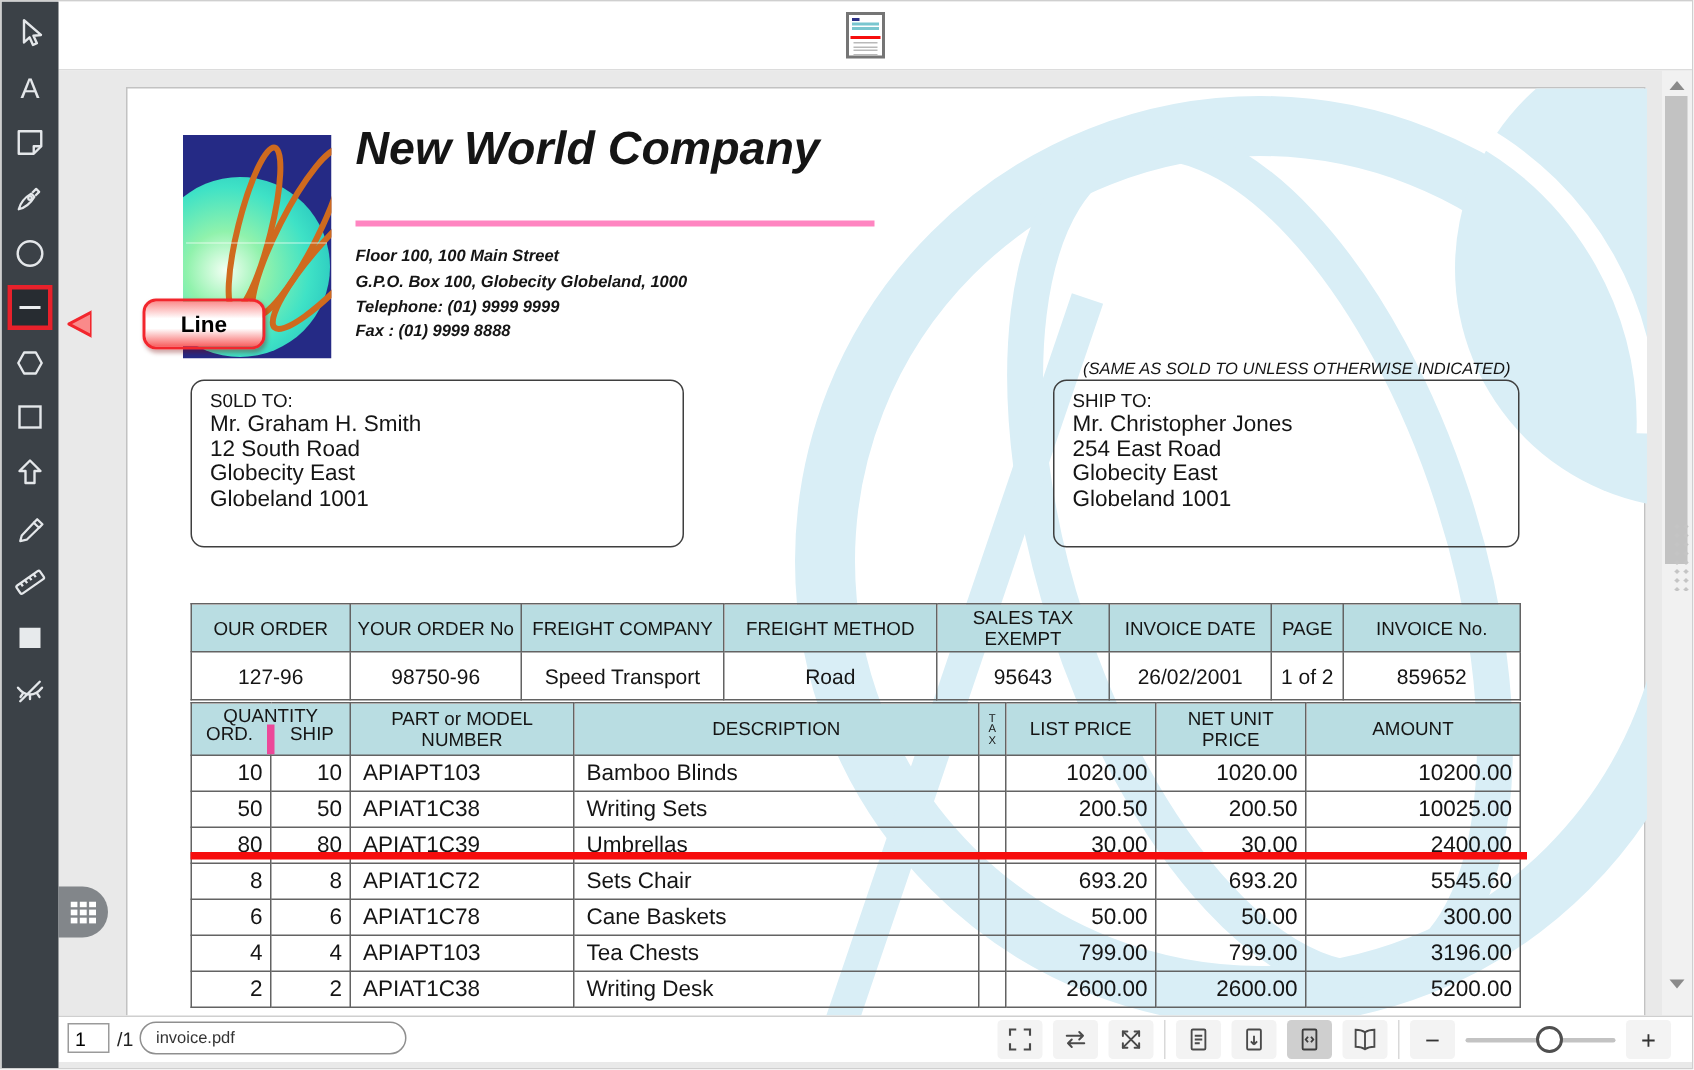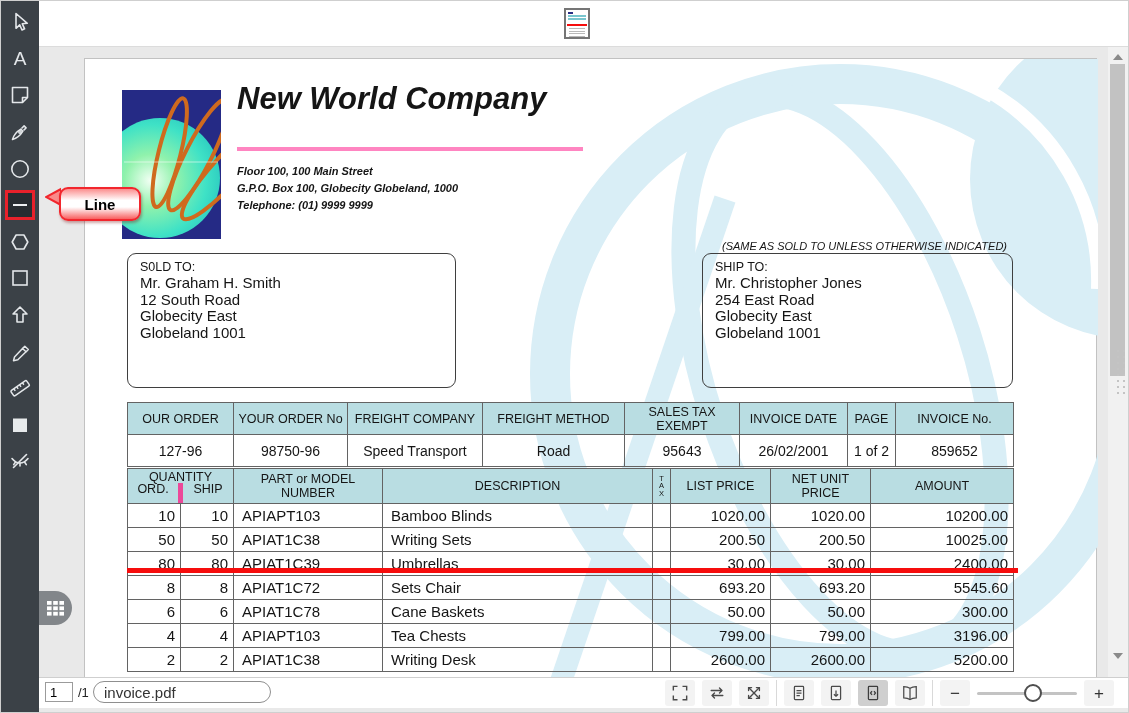--- a/index.html
+++ b/index.html
@@ -9,21 +9,21 @@
 
   
   .sidebar { position:absolute; left:0; top:0; width:38px; height:713px; background:#3b4147; z-index:20; }
   .tools { display:flex; flex-direction:column; align-items:center; padding-top:3px; }
   .tool { width:38px; height:36.6px; display:flex; align-items:center; justify-content:center; cursor:pointer; }
   .tool svg { display:block; }
   .tool.selected .selbox { width:30px; height:30px; border:3px solid #e8212b; background:#272c31; display:flex; align-items:center; justify-content:center; }
   .grid-tab { position:absolute; left:38px; top:590px; width:33px; height:34px; background:rgba(122,126,130,0.93); border-radius:0 17px 17px 0; display:flex; align-items:center; justify-content:center; z-index:21; cursor:pointer; }
 
   
-  .callout { position:absolute; left:44px; top:186px; z-index:30; display:flex; align-items:flex-start; }
+  .callout { position:absolute; left:44px; top:198px; z-index:30; display:flex; align-items:center;gap:36px; }
   .callout-tail { margin-right:-2px; }
   .callout-bubble { width:82px; height:34px; border:2px solid #f2262d; border-radius:9px;
     background:linear-gradient(180deg,#fb8f8f 0%,#ffffff 38%,#ffffff 60%,#f86060 100%);
     display:flex; align-items:center; justify-content:center;
     font-size:15px; font-weight:bold; color:#000; box-shadow:1px 2px 3px rgba(120,0,0,.35); }
 
   
   .topbar { position:absolute; left:38px; top:0; width:1091px; height:46px; background:#fff; border-bottom:1px solid #dcdcdc; z-index:5; }
   .thumb { position:absolute; left:525px; top:7px; width:26px; height:31px; border:2px solid #757575; background:#fff; cursor:pointer; }
   .thumb i { display:block; }
@@ -33,21 +33,21 @@
   .page { position:absolute; left:45px; top:11px; width:1013px; height:660px; background:#fff; border:1px solid #c2c2c2; }
   .page * { color:#151515; }
   .wm { position:absolute; left:430px; top:0; z-index:0; }
 
   .logo { position:absolute; left:37px; top:31px; width:99px; height:149px; z-index:1; }
   .co-name { position:absolute; left:152px; top:22px; font-size:31px; font-weight:bold; font-style:italic; z-index:1; }
   .pink-rule { position:absolute; left:152px; top:88px; width:346px; height:4px; background:#ff85c1; z-index:1; }
   .addr { position:absolute; left:152px; top:104px; font-size:11px; font-weight:bold; font-style:italic; line-height:16.8px; z-index:1; }
 
   .ship-note { position:absolute; left:617px; top:181px; width:311px; text-align:right; padding-right:6px; font-size:11px; font-style:italic; z-index:1; }
-  .addr-box { position:absolute; top:194px; height:135px; border:1.5px solid #3f3f3f; border-radius:9px; z-index:1; }
+  .addr-box { position:absolute; top:194px; height:112px; border:1.5px solid #3f3f3f; border-radius:9px; z-index:1; }
   .addr-box.sold { left:42px; width:329px; }
   .addr-box.ship { left:617px; width:311px; }
   .addr-label { margin:6px 0 1px 12px; font-size:12.5px; }
   .addr-lines div { margin-left:12px; font-size:15px; line-height:16.5px; }
 
   table { border-collapse:collapse; table-layout:fixed; position:absolute; left:42px; z-index:1; }
   .t1 { top:343px; width:886px; }
   .t2 { top:409px; width:886px; }
   th,td { border:1px solid #636363; overflow:hidden; }
   th { background:#b9dde2; font-weight:normal; font-size:12.5px; text-align:center; vertical-align:middle; }
@@ -75,21 +75,21 @@
   .arr.down { top:606px; border-top:6px solid #8a8a8a; }
   .grip { position:absolute; left:1114px; top:347px; width:13px; height:46px; z-index:6;
     background-image:radial-gradient(circle,#c4c4c4 1.4px,transparent 1.5px); background-size:6px 6px; cursor:ns-resize; }
   .edge-strip { position:absolute; left:1127px; top:0; width:2px; height:713px; background:#fff; }
 
   
   .bottombar { position:absolute; left:38px; top:676px; width:1091px; height:30px; background:#fff; border-top:1px solid #cfcfcf; z-index:10; }
   .bottom-strip { position:absolute; left:38px; top:707px; width:1091px; height:6px; background:#e9e9e9; }
   .page-input { position:absolute; left:6px; top:4px; width:28px; height:20px; border:1px solid #9b9b9b; font-size:13px; padding-left:4px; font-family:inherit; }
   .page-total { position:absolute; left:39px; top:7px; font-size:13px; color:#222; }
-  .file-input { position:absolute; left:54px; top:3px; width:178px; height:22px; border:1px solid #8f8f8f; border-radius:11px; padding:0 10px; font-size:15px; color:#333; font-family:inherit; background:#fff; }
+  .file-input { position:absolute; left:54px; top:3px; width:178px; height:22px; border:1px solid #8f8f8f; border-radius:11px; padding:0 10px; font-size:11px; color:#333; font-family:inherit; background:#fff; }
   .rgroup { position:absolute; right:16px; top:2px; height:26px; display:flex; align-items:center; gap:7px; }
   .ibtn { width:30px; height:26px; background:#f3f3f3; border-radius:3px; display:flex; align-items:center; justify-content:center; cursor:pointer; color:#4a4a4a; }
   .ibtn.sel { background:#cfcfcf; }
   .vdiv { width:1px; height:26px; background:#d9d9d9; }
   .zoom-glyph { font-size:17px; line-height:17px; color:#333; }
   .slider { position:relative; width:100px; height:26px; cursor:pointer; }
   .slider .track { position:absolute; left:0; right:0; top:11.5px; height:3.5px; background:#c3c3c3; border-radius:2px; }
   .slider .knob { position:absolute; left:47px; top:4px; width:18px; height:18px; border-radius:50%; background:#fff; border:2.5px solid #4f4f4f; cursor:grab; }
 </style>
 </head>
@@ -253,20 +253,21 @@
         </g>
         <line x1="2" y1="72" x2="96" y2="72" stroke="#ffffff" stroke-width="0.8" opacity="0.7"></line>
       </svg>
 
       <div class="co-name">New World Company</div>
       <div class="pink-rule"></div>
       <div class="addr">
         <div>Floor 100, 100 Main Street</div>
         <div>G.P.O. Box 100, Globecity Globeland, 1000</div>
         <div>Telephone: (01) 9999 9999</div>
+        <div>Fax : (01) 9999 8888</div>
       </div>
 
       <div class="ship-note">(SAME AS SOLD TO UNLESS OTHERWISE INDICATED)</div>
 
       <div class="addr-box sold">
         <div class="addr-label">S0LD TO:</div>
         <div class="addr-lines">
           <div>Mr. Graham H. Smith</div>
           <div>12 South Road</div>
           <div>Globecity East</div>

